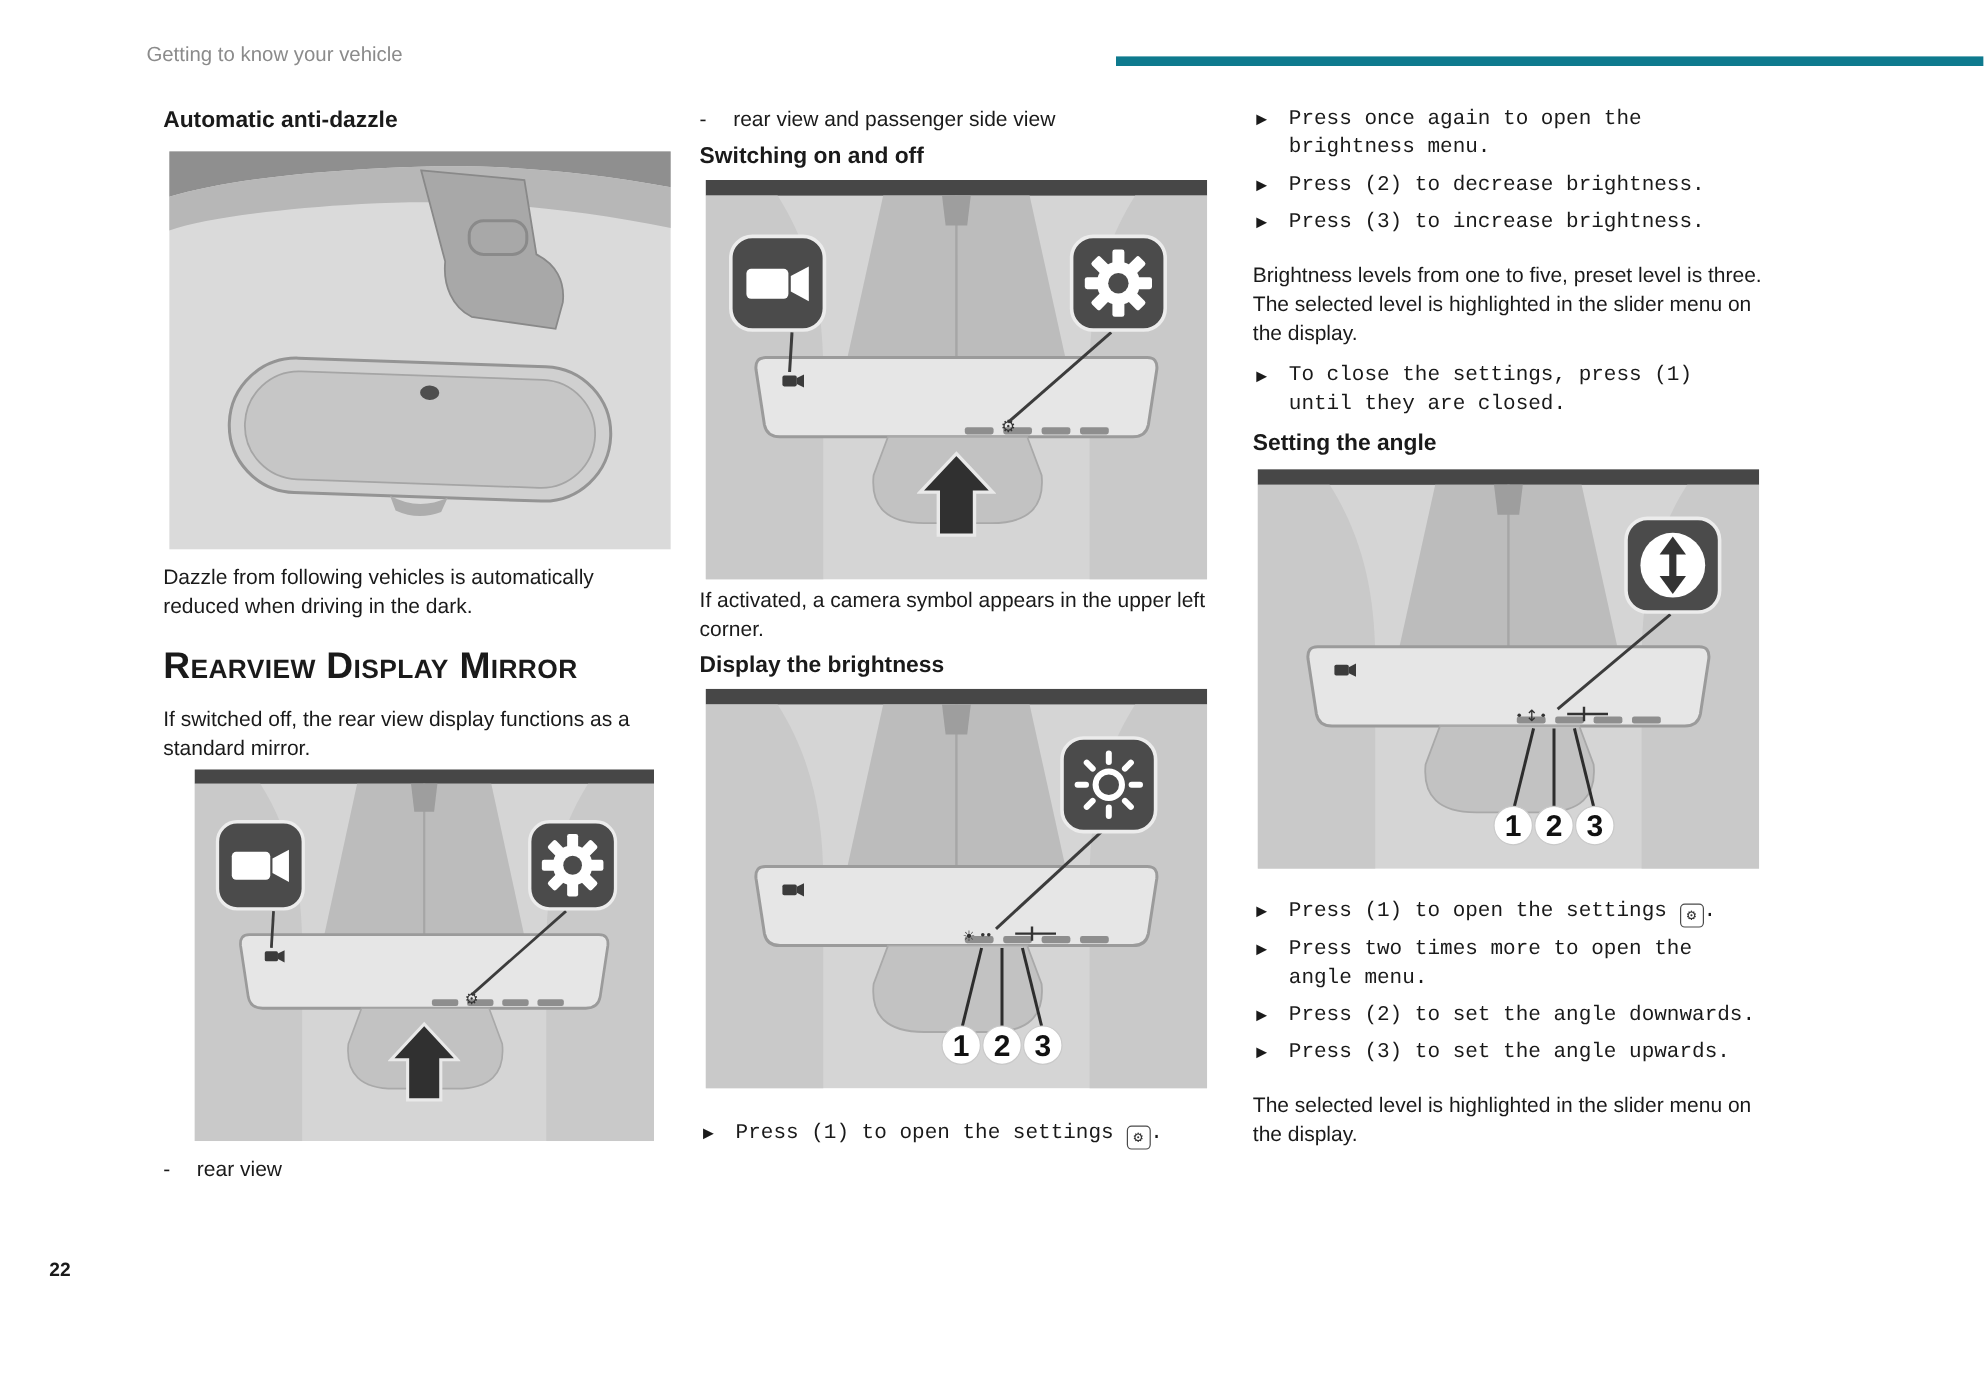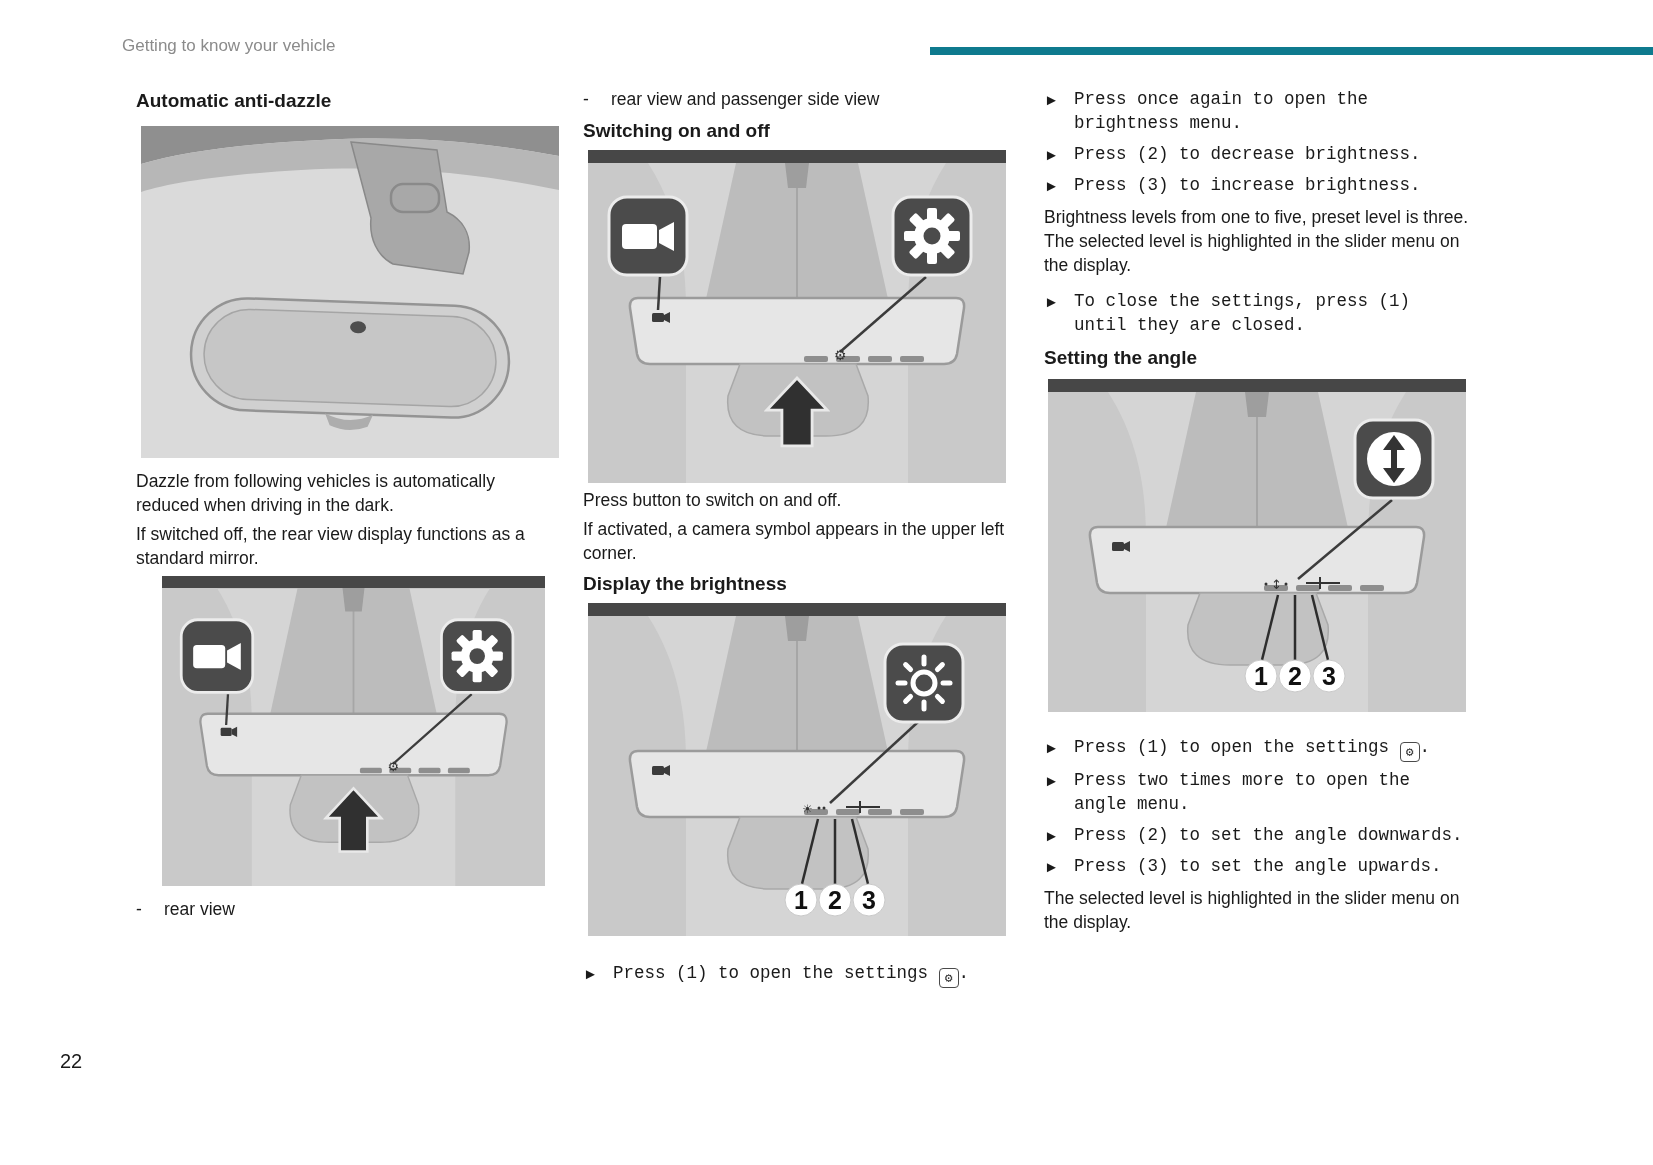--- a/index.html
+++ b/index.html
@@ -5,21 +5,21 @@
   :root { --accent:#0e7a8e; --text:#1a1a1a; --muted:#8b8b8b; }
   * { margin:0; padding:0; box-sizing:border-box; }
   html,body { width:1653px; height:1165px; }
   body {
     font-family:"Liberation Sans", sans-serif;
     background:#ffffff; color:var(--text);
     position:relative; overflow:hidden;
   }
   .header-label { position:absolute; left:122px; top:36px; font-size:17px; color:var(--muted); }
   .accent-bar { position:absolute; left:930px; right:0; top:47px; height:8px; background:var(--accent); }
-  .pagenum { position:absolute; left:60px; top:1050px; font-weight:normal; font-size:20px; }
+  .pagenum { position:absolute; left:41px; top:1050px; font-weight:bold; font-size:16px; }
 
   .col { position:absolute; top:88px; width:426px; font-size:17.5px; line-height:1.37; }
   .col1 { left:136px; } .col2 { left:583px; } .col3 { left:1044px; }
 
   h3.sub { font-size:19px; font-weight:bold; margin:0 0 6px; }
   h2.big { font-variant:small-caps; font-size:31px; font-weight:bold; letter-spacing:.3px; margin:16px 0 12px; }
   p { margin:0 0 5px; }
 
   figure { margin:0; line-height:0; }
   figure svg { display:block; }
@@ -33,21 +33,21 @@
   .bullet .arrow { width:30px; flex:none; font-size:15px; line-height:1.6; }
   .btxt { flex:1;font-family:Liberation Mono, monospace; }
   .dash-item { display:flex; margin:0 0 6px; }
   .dash-item .dash { width:28px; flex:none; }
 
   .gear-chip {
     display:inline-flex; align-items:center; justify-content:center;
     width:20px; height:20px; border:1.4px solid #4a4a4a; border-radius:4px;
     font-size:13px; line-height:1; color:#333; vertical-align:-4px;
   }
-  .mt8{margin-top:8px;} .mt12{margin-top:12px;} .mt14{margin-top:14px;}
+  .mt8{margin-top:20px;} .mt12{margin-top:12px;} .mt14{margin-top:14px;}
   .tight p { margin:0; }
   .numtext { font-family:"Liberation Sans", sans-serif; font-weight:bold; font-size:25px; text-anchor:middle; fill:#111; }
   .tinyglyph { font-family:"DejaVu Sans", sans-serif; }
 </style>
 </head>
 <body>
 
 <svg width="0" height="0" style="position:absolute" aria-hidden="true">
   <symbol id="badge-cam" viewBox="0 0 84 84">
     <rect x="3" y="3" width="78" height="78" rx="18" fill="#4b4b4b" stroke="#ececec" stroke-width="3"></rect>
@@ -168,20 +168,21 @@
         <rect x="50" y="176" width="318" height="112" rx="56" fill="#d0d0d0" stroke="#949494" stroke-width="2.5"></rect>
         <rect x="63" y="187" width="292" height="90" rx="45" fill="#c6c6c6" stroke="#a5a5a5" stroke-width="1.5"></rect>
         <ellipse cx="216" cy="201" rx="8" ry="6" fill="#4e4e4e"></ellipse>
         <path d="M186,288 q24,12 48,0 l-5,12 q-19,8 -38,0 Z" fill="#adadad"></path>
       </g>
     </svg>
   </figure>
 
   <p class="mt12">Dazzle from following vehicles is automatically reduced when driving in the dark.</p>
 
+  <h2 class="big">Rearview Display Mirror</h2>
 
   <p>If switched off, the rear view display functions as a standard mirror.</p>
 
   <figure class="fig2">
     <svg viewBox="0 0 418 333" width="383" height="310" preserveAspectRatio="none">
       <use href="#scene-switch"></use>
     </svg>
   </figure>
 
 
@@ -198,21 +199,20 @@
   </div>
 
   <h3 class="sub mt14">Switching on and off</h3>
 
   <figure class="fig3">
     <svg viewBox="0 0 418 333" width="418" height="333">
       <use href="#scene-switch"></use>
     </svg>
   </figure>
 
-  <p>Press button to switch on and off.</p>
   <p>If activated, a camera symbol appears in the upper left corner.</p>
 
   <h3 class="sub mt12">Display the brightness</h3>
 
   <figure class="fig4">
     <svg viewBox="0 0 418 333" width="418" height="333">
       <use href="#scene-base"></use>
       <line x1="330" y1="119" x2="242" y2="200" stroke="#3c3c3c" stroke-width="2.5"></line>
       <use href="#badge-bright" x="294" y="38" width="84" height="84"></use>
       <text x="214" y="210" font-size="12" fill="#333" class="tinyglyph">☀</text>

